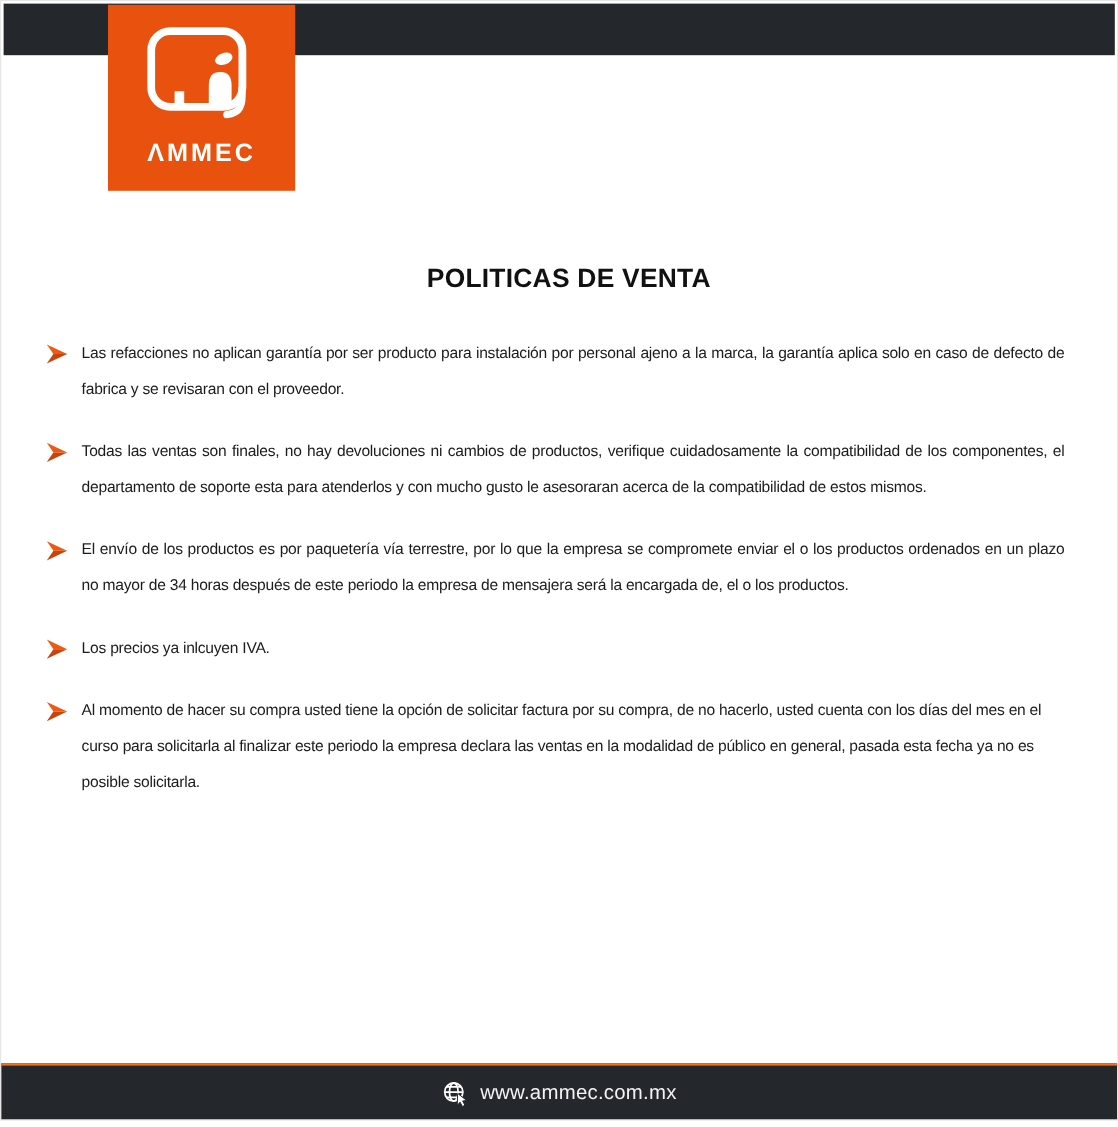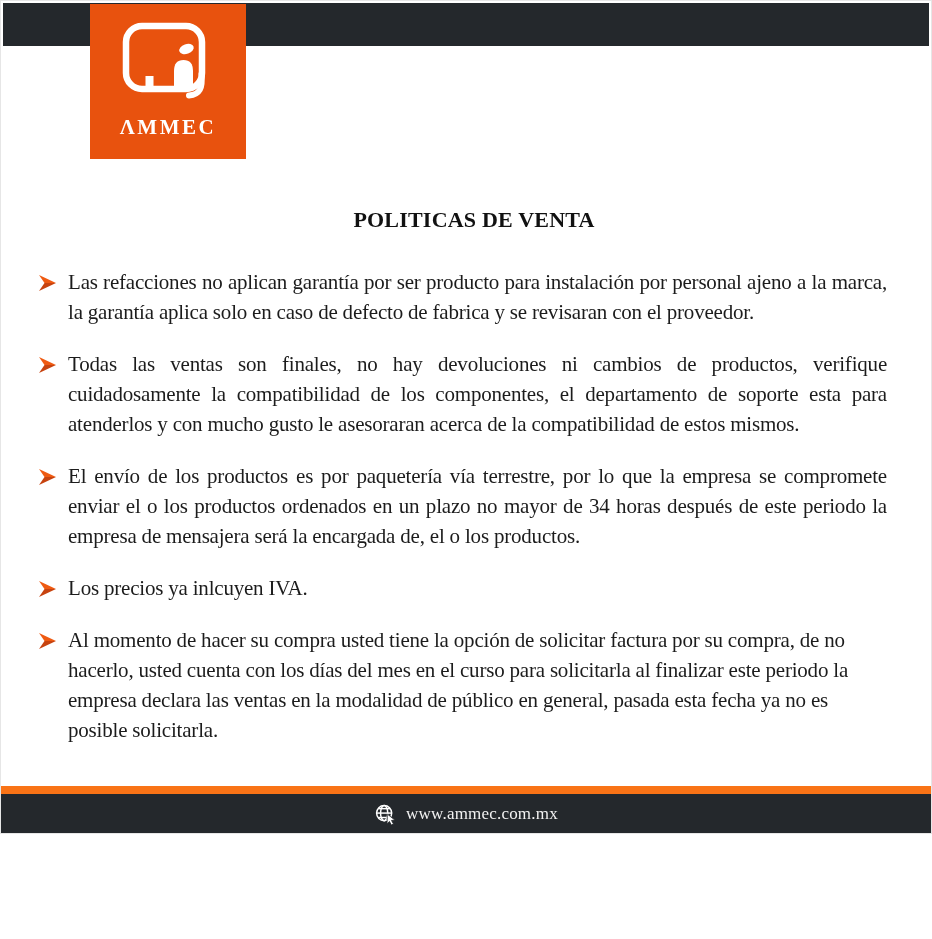--- a/index.html
+++ b/index.html
@@ -1,22 +1,22 @@
 <!DOCTYPE html>
 <html><head>
 <meta charset="utf-8">
 <style>
   * { box-sizing: border-box; }
   html, body { margin: 0; padding: 0; background: #ffffff; }
   .page {
     position: relative;
     width: 932px;
-    height: 834px;
+    height: 934px;
     background: #ffffff;
-    font-family: Liberation Serif, serif;
+    font-family: Liberation Sans, sans-serif;
     color: #1c1c1c;
     overflow: hidden;
     border: 1px solid #e6e6e6;
   }
 
   
   .topbar {
     position: absolute;
     top: 2px; left: 2px; right: 2px;
     height: 43px;
@@ -42,21 +42,21 @@
     letter-spacing: 2.5px;
     line-height: 1;
   }
 
   
   .content {
     position: absolute;
     top: 202px; left: 0; right: 0;
   }
   .page-title {
-    margin: 4px;
+    margin: 16px;
     text-align: center;
     font-size: 22px;
     font-weight: 700;
     color: #111111;
     letter-spacing: 0.2px;
     padding-left: 16px;
   }
   .policy-list {
     list-style: none;
     margin: 34px 0 0 0;
@@ -68,35 +68,35 @@
     margin-bottom: 22px;
   }
   .marker {
     flex: 0 0 22px;
     margin-top: 6px;
   }
   .policy-text {
     flex: 1;
     margin: 0;
     padding-left: 9px;
-    font-size: 21px;
+    font-size: 13px;
     line-height: 30px;
     letter-spacing: -0.2px;
     text-align: justify;
     color: #1c1c1c;
   }
   .policy-item:last-child .policy-text { text-align: left; }
 
   
   .footer {
     position: absolute;
     left: 0; right: 0; bottom: 0;
     height: 47px;
     background: #24282C;
-    border-top: 8px solid #f97316;
+    border-top: 2px solid #f97316;
     display: flex;
     align-items: center;
     justify-content: center;
     gap: 8px;
   }
   .footer-url {
     color: #f2f2f2;
     font-size: 17px;
     letter-spacing: 0.2px;
   }

